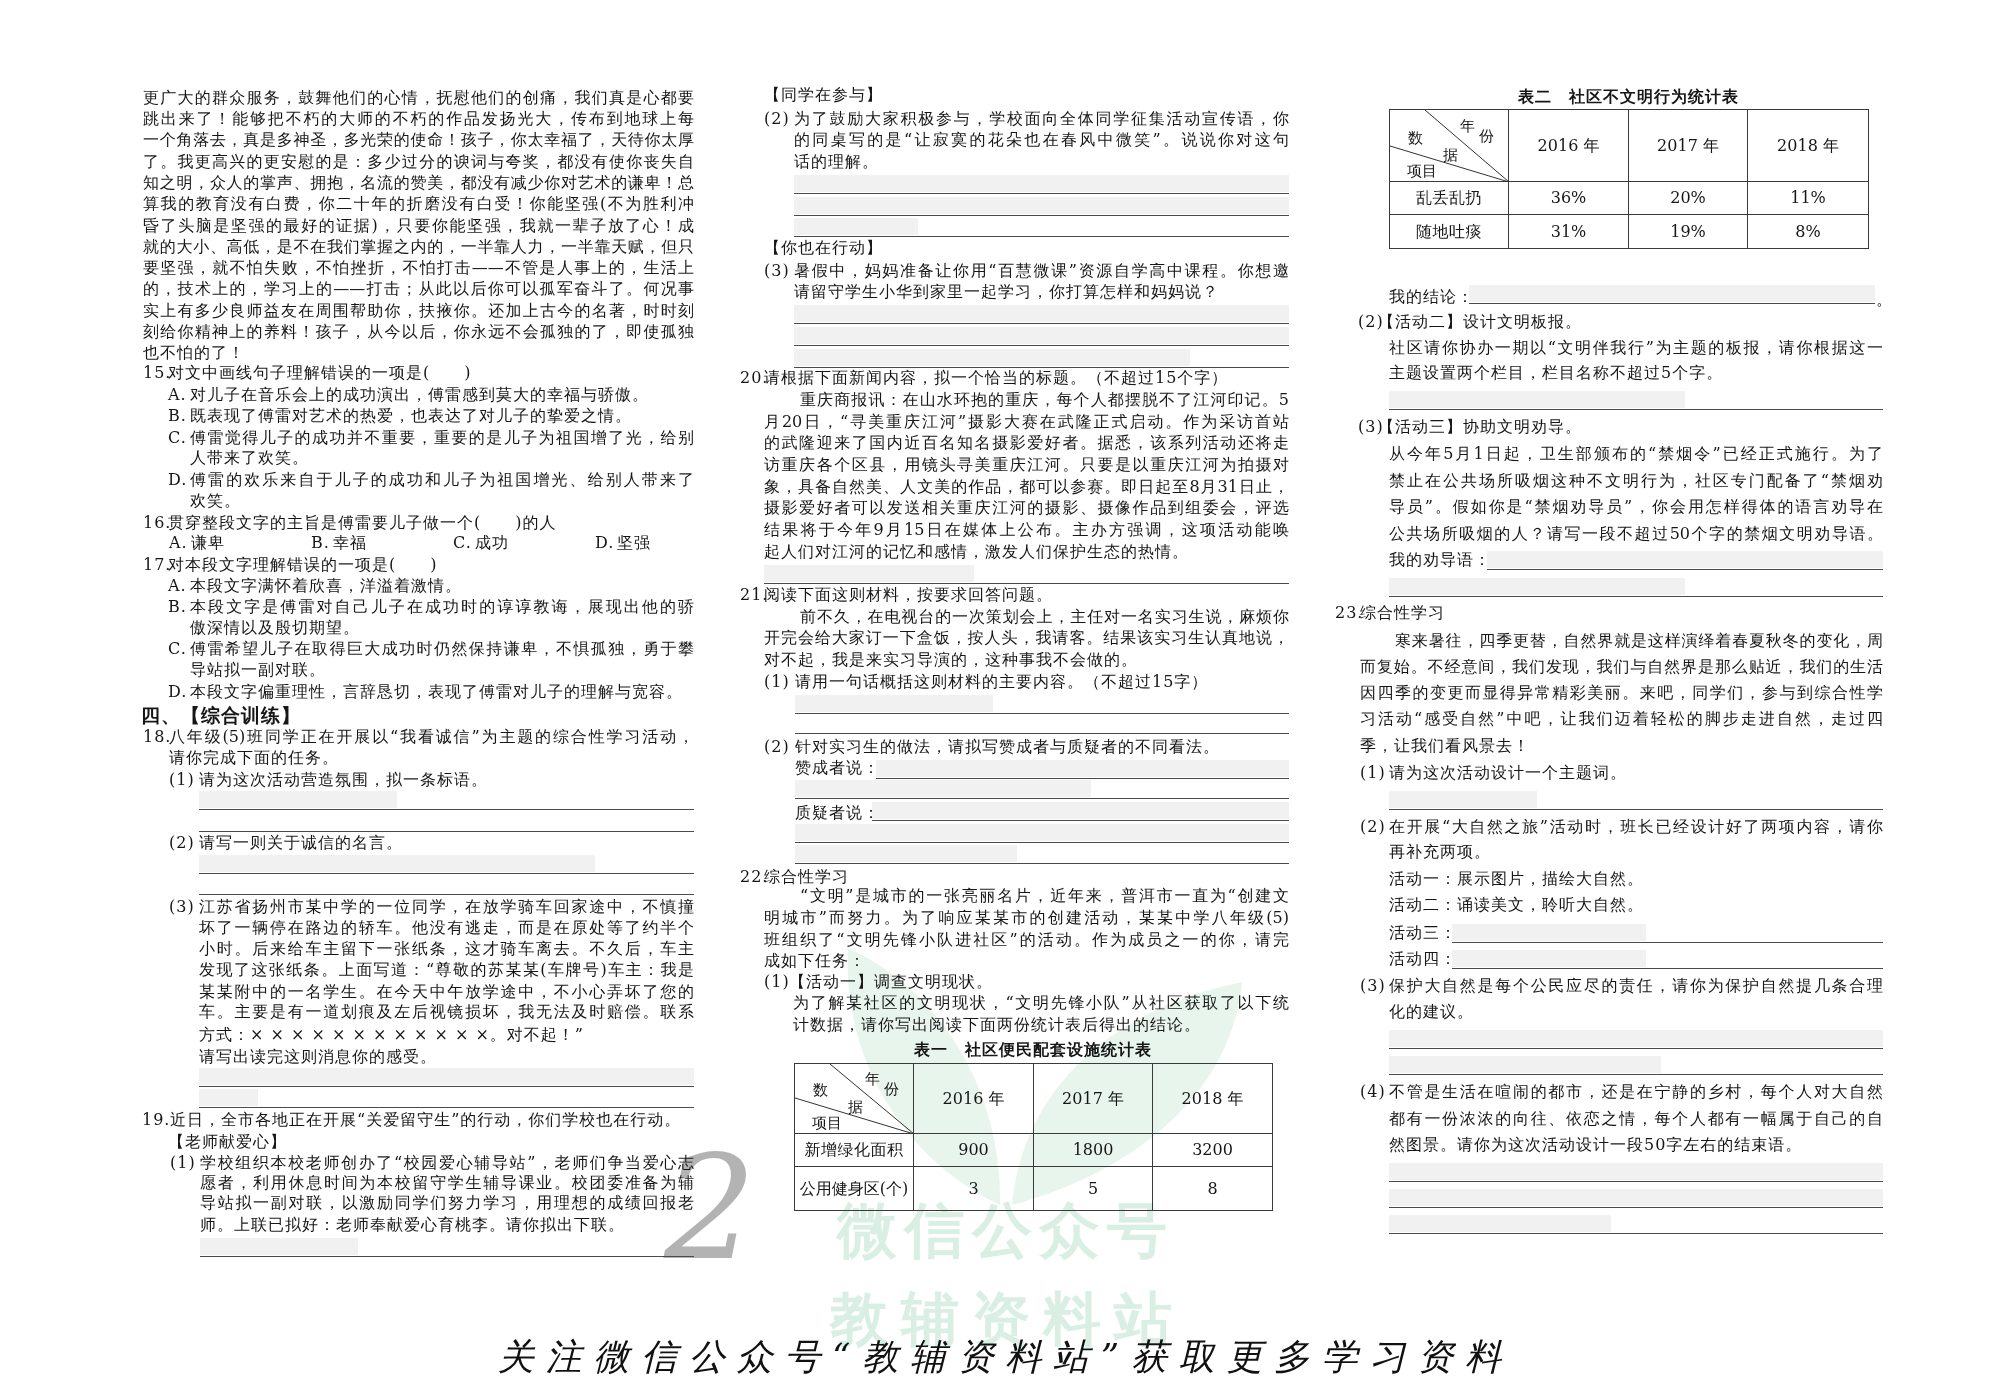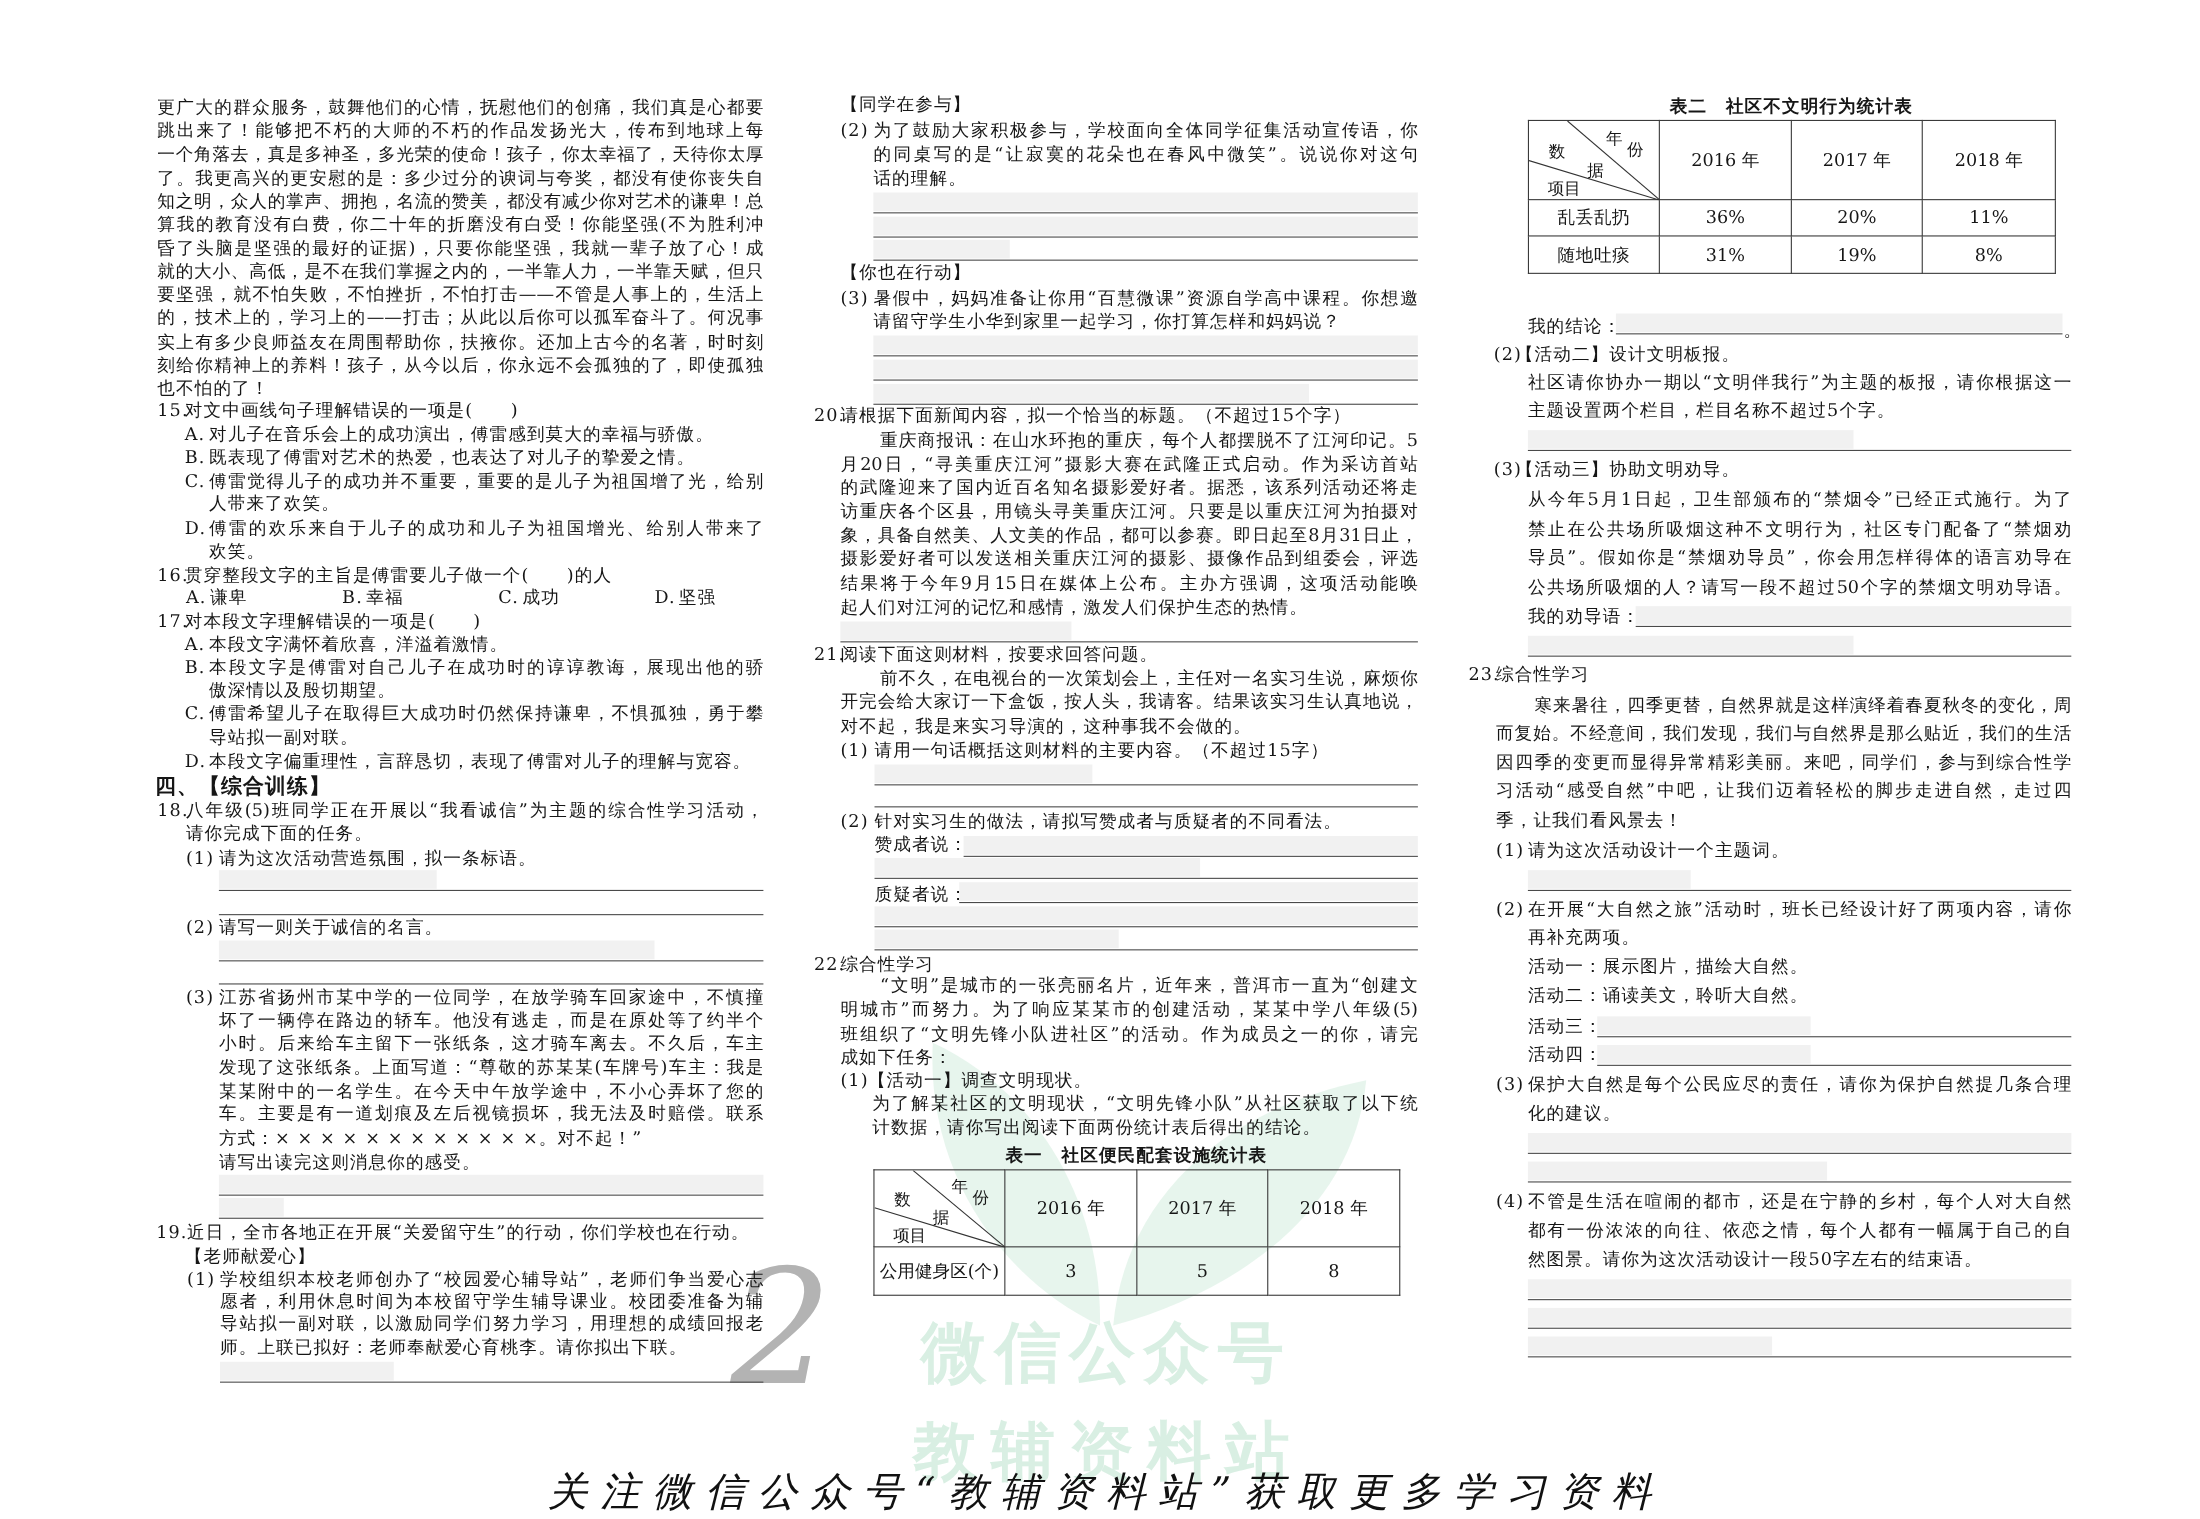--- a/index.html
+++ b/index.html
@@ -250,20 +250,26 @@
           </svg>
           <span class="cl" style="left:70px;top:7px">年</span>
           <span class="cl" style="left:89px;top:17px">份</span>
           <span class="cl" style="left:18px;top:18px">数</span>
           <span class="cl" style="left:53px;top:35px">据</span>
           <span class="cl" style="left:17px;top:51px">项目</span>
         </td>
         <td>2016 年</td>
         <td>2017 年</td>
         <td>2018 年</td>
+      </tr>
+      <tr style="height:33px">
+        <td class="rowlabel">新增绿化面积</td>
+        <td>900</td>
+        <td>1800</td>
+        <td>3200</td>
       </tr>
       <tr style="height:44px">
         <td class="rowlabel" style="letter-spacing:0">公用健身区(个)</td>
         <td>3</td>
         <td>5</td>
         <td>8</td>
       </tr>
     </tbody>
       </table>
   </div>

